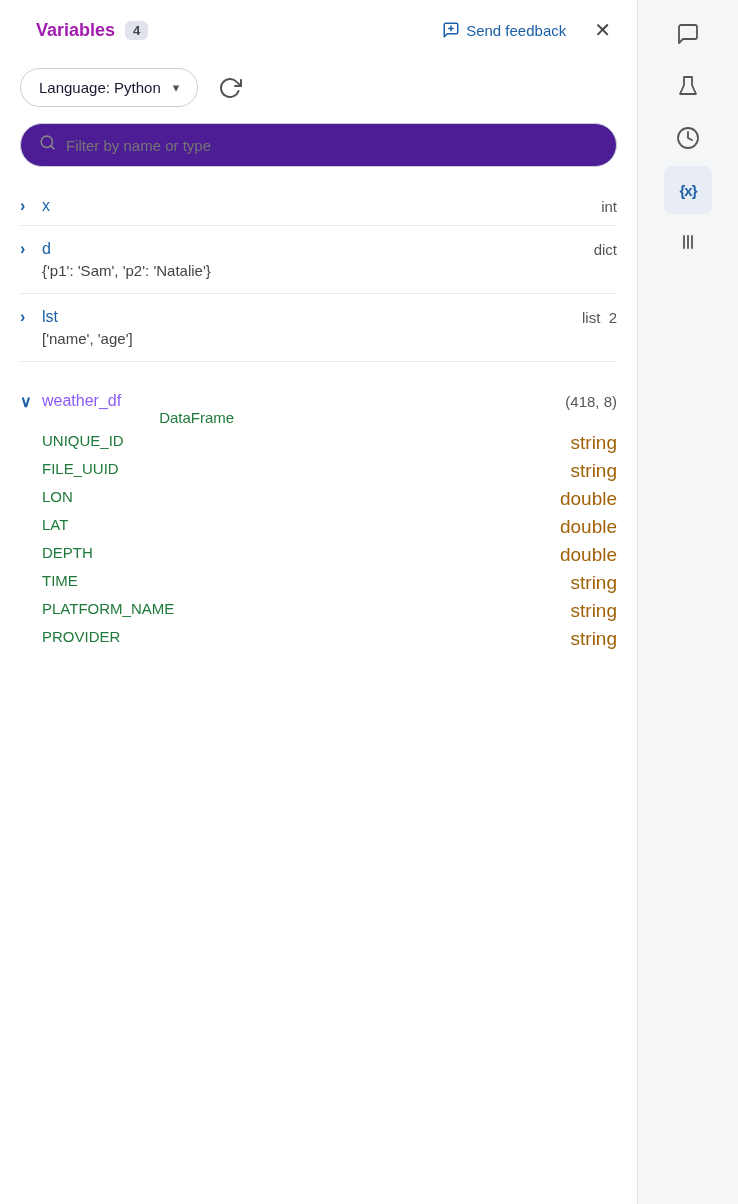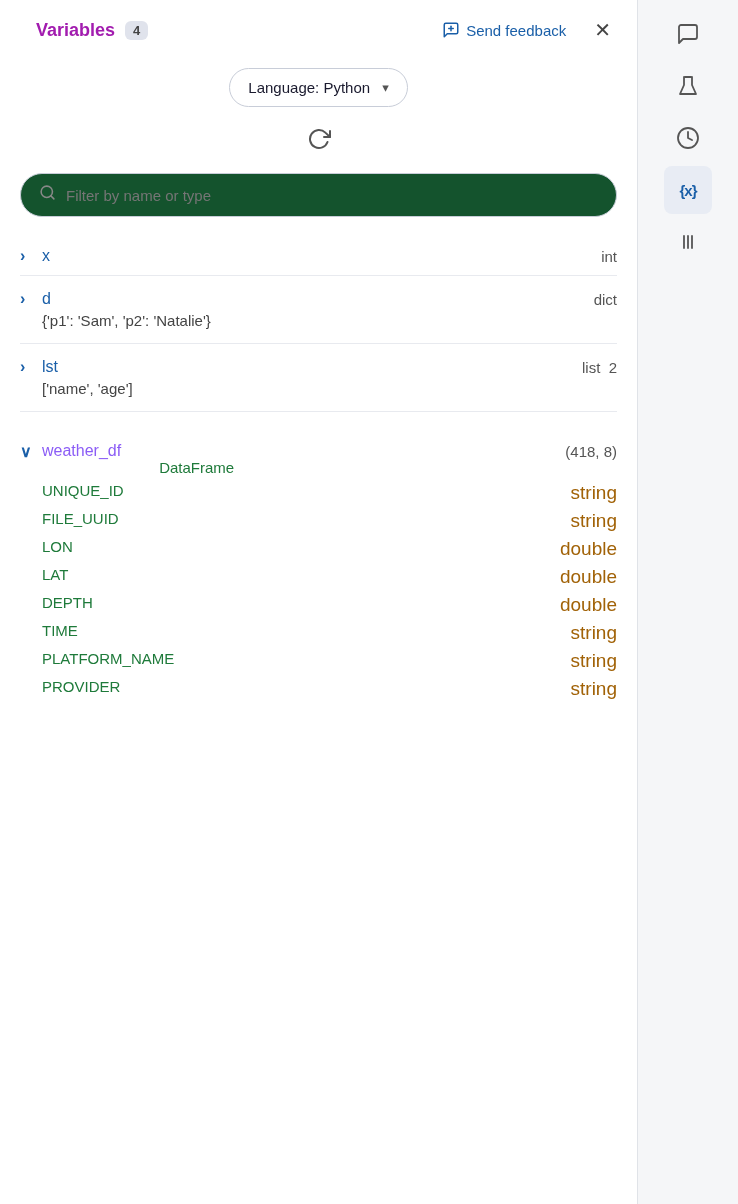--- a/index.html
+++ b/index.html
@@ -93,21 +93,20 @@
       padding: 2px 6px;
       margin-left: 4px;
     }
 
     
     .language-section {
       padding: 10px 20px 16px 20px;
       display: flex;
       align-items: center;
       gap: 14px;
-      flex-direction: column;
     }
 
     .language-dropdown {
       display: flex;
       align-items: center;
       gap: 8px;
       border: 1.5px solid #c8cdd8;
       border-radius: 24px;
       padding: 10px 18px;
       font-size: 15px;
@@ -140,21 +139,21 @@
       padding: 0 20px 20px 20px;
     }
 
     .filter-input-wrap {
       display: flex;
       align-items: center;
       gap: 10px;
       border: 1.5px solid #c8cdd8;
       border-radius: 24px;
       padding: 10px 18px;
-      background: #14532d;
+      background: #4c1d95;
     }
 
     .filter-icon {
       color: #888;
       font-size: 17px;
     }
 
     .filter-input {
       border: none;
       outline: none;

